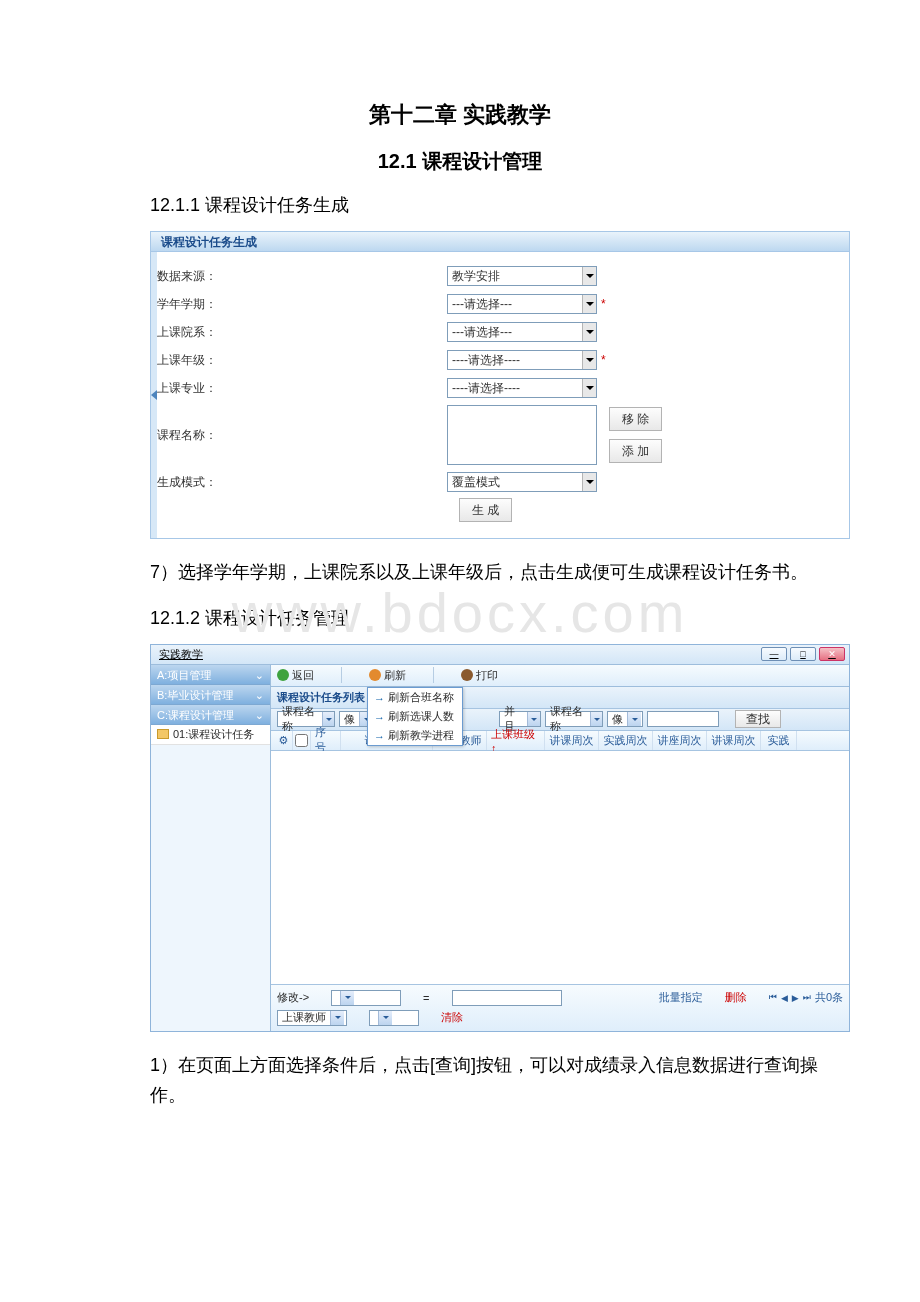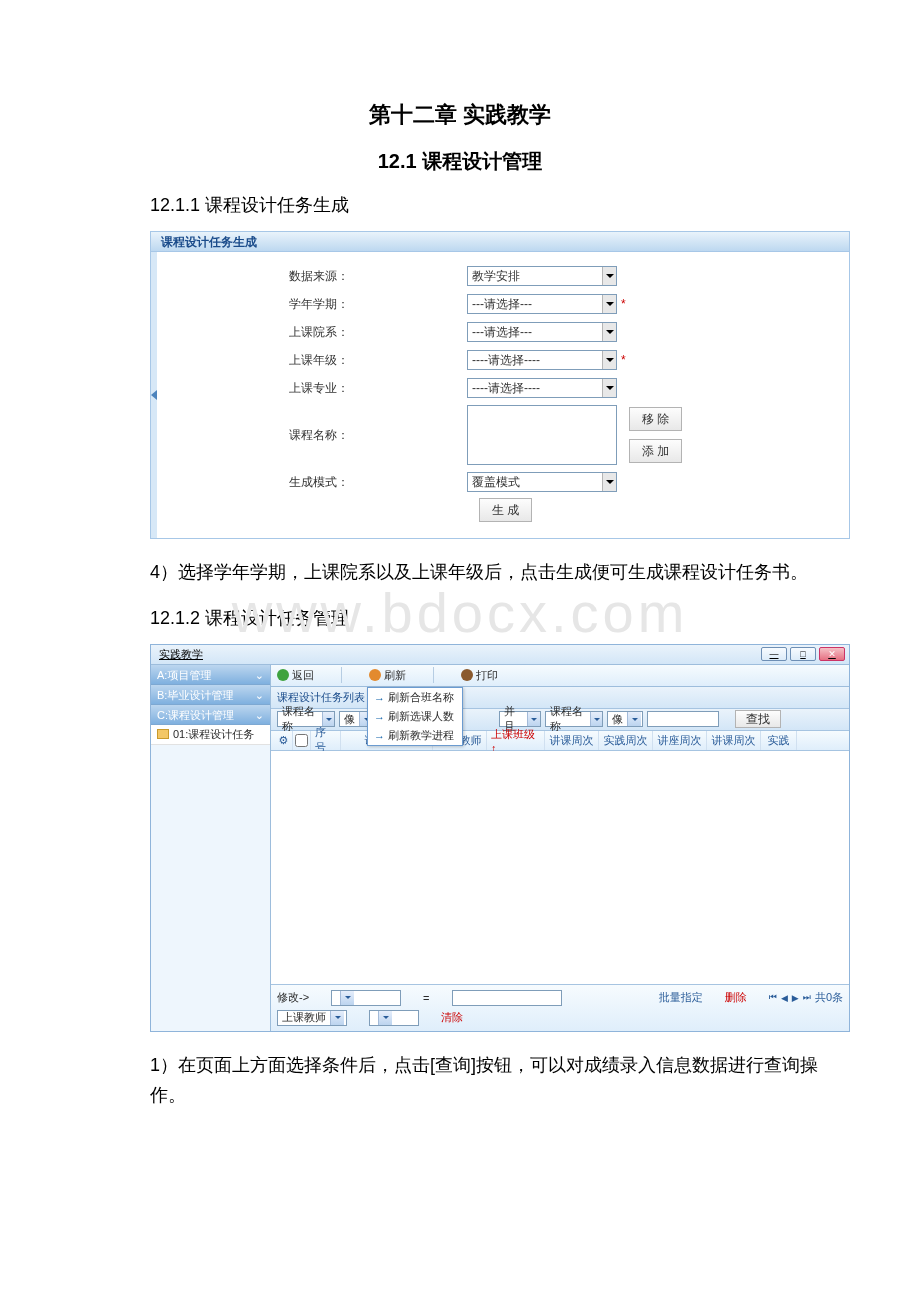--- a/index.html
+++ b/index.html
@@ -19,21 +19,21 @@
 
   
   .shot1 { margin-left: 80px; border: 1px solid #a7c7e7; width: 700px; z-index: 1; position: relative; background: #fff; }
   .shot1 .titlebar { background: linear-gradient(#e9f3fb,#bdd8f0); height: 20px; line-height: 20px; font-size: 12px; color: #1a4b8a; font-weight: bold; padding-left: 10px; border-bottom: 1px solid #a7c7e7; }
   .shot1 .body { display: flex; height: 286px; background: #fff; }
   .shot1 .edge { width: 6px; background: #d7e8f7; display: flex; align-items: center; justify-content: center; }
   .shot1 .edge svg { width: 6px; height: 40px; }
   .shot1 .content { flex: 1; padding: 12px 40px 12px 0; }
   .formrow { display: flex; align-items: center; height: 24px; margin-bottom: 4px; font-size: 12px; color: #333; }
   .formrow.tall { height: 62px; }
-  .formrow .lbl { width: 290px; text-align: center; padding-right: 6px; margin-left: 20px; }
+  .formrow .lbl { width: 290px; text-align: left; padding-right: 6px; }
   .sel, .txtbox { border: 1px solid #7f9db9; height: 20px; background: #fff; font-size: 12px; }
   .sel { width: 150px; padding-left: 4px; display: flex; align-items: center; justify-content: space-between; }
   .sel .arrow { width: 14px; height: 18px; background: #e8e8e8; border-left: 1px solid #b5b5b5; display: flex; align-items: center; justify-content: center; }
   .sel .arrow::after { content: ""; border: 4px solid transparent; border-top-color: #000; margin-top: 4px; }
   .req { color: #c00; margin-left: 4px; }
   .listbox { border: 1px solid #7f9db9; width: 150px; height: 60px; background: #fff; }
   .btn { border: 1px solid #b3b3b3; background: linear-gradient(#fdfdfd,#e8e8e8); height: 24px; padding: 0 12px; font-size: 12px; display: inline-flex; align-items: center; margin-left: 12px; }
   .btncol { display: flex; flex-direction: column; gap: 8px; margin-left: 12px; }
   .btncol .btn { margin-left: 0; }
 
@@ -50,21 +50,21 @@
   .sidecat .chev { margin-right: 6px; }
   .sidetree { background: #fff; height: 20px; line-height: 20px; padding-left: 6px; border-bottom: 1px solid #e2e2e2; display: flex; align-items: center; }
   .sidetree .folder { width: 12px; height: 10px; background: #f3c766; border: 1px solid #c99a2c; margin-right: 4px; }
   .rpanel { flex: 1; display: flex; flex-direction: column; }
   .toolbar { height: 22px; background: linear-gradient(#f6fbfe,#dfeefb); border-bottom: 1px solid #9dbddc; display: flex; align-items: center; padding-left: 6px; gap: 27px; position: relative; text-align: center; }
   .toolbar .tb { display: flex; align-items: center; gap: 3px; }
   .toolbar .divider { width: 1px; height: 16px; background: #b6cde3; }
   .circle { width: 12px; height: 12px; border-radius: 50%; display: inline-block; }
   .green { background: #3fa33f; } .orange { background: #e38a2e; } .brown { background: #8a5a2e; }
   .filterrow { height: 22px; background: linear-gradient(#eaf3fb,#d3e6f7); border-bottom: 1px solid #a6c4e1; display: flex; align-items: center; padding-left: 6px; gap: 4px; }
-  .ftitle { color: #1a4b8a; font-weight: normal; }
+  .ftitle { color: #1a4b8a; font-weight: bold; }
   .dd { border: 1px solid #7f9db9; height: 16px; background: #fff; display: flex; align-items: center; font-size: 11px; }
   .dd .v { padding: 0 4px; }
   .dd .ar { width: 14px; height: 14px; background: linear-gradient(#e6eefb,#bcd4ef); border-left: 1px solid #a3bad8; display: flex; align-items: center; justify-content: center; }
   .dd .ar::after { content: ""; border: 3px solid transparent; border-top-color: #2a5c99; margin-top: 3px; }
   .popup { position: absolute; top: 22px; left: 96px; border: 1px solid #6b9bd0; background: #fff; font-size: 11px; box-shadow: 1px 1px 3px rgba(0,0,0,.2); z-index: 5; }
   .popup .pi { padding: 2px 8px 2px 6px; white-space: nowrap; }
   .popup .pi .arr { color: #0a5fa8; }
   .gridhead { height: 20px; background: linear-gradient(#f6fbfe,#dfeefb); border-bottom: 1px solid #a6c4e1; display: flex; align-items: center; padding-left: 4px; gap: 0; }
   .gridhead .gh { border-right: 1px solid #d0e0f0; height: 100%; display: flex; align-items: center; justify-content: center; padding: 0 4px; color: #2a5c99; font-size: 11px; }
   .gridhead .gh input[type=checkbox]{ margin:0; }
@@ -150,21 +150,21 @@
         <div class="formrow">
           <span class="lbl"></span>
           <span class="btn">生 成</span>
         </div>
       </div>
     </div>
   </div>
 
   <div class="watermark">www.bdocx.com</div>
 
-  <p class="caption">4）选择学年学期，上课院系以及上课年级后，点击生成便可生成课程设计任务书。</p>
+  <p class="caption">7）选择学年学期，上课院系以及上课年级后，点击生成便可生成课程设计任务书。</p>
 
   <h3>12.1.2 课程设计任务管理</h3>
 
   <div class="shot2">
     <div class="winbar">
       <span class="title">实践教学</span>
       <div class="winctrls">
         <span class="wc">—</span>
         <span class="wc">□</span>
         <span class="wc close">✕</span>

